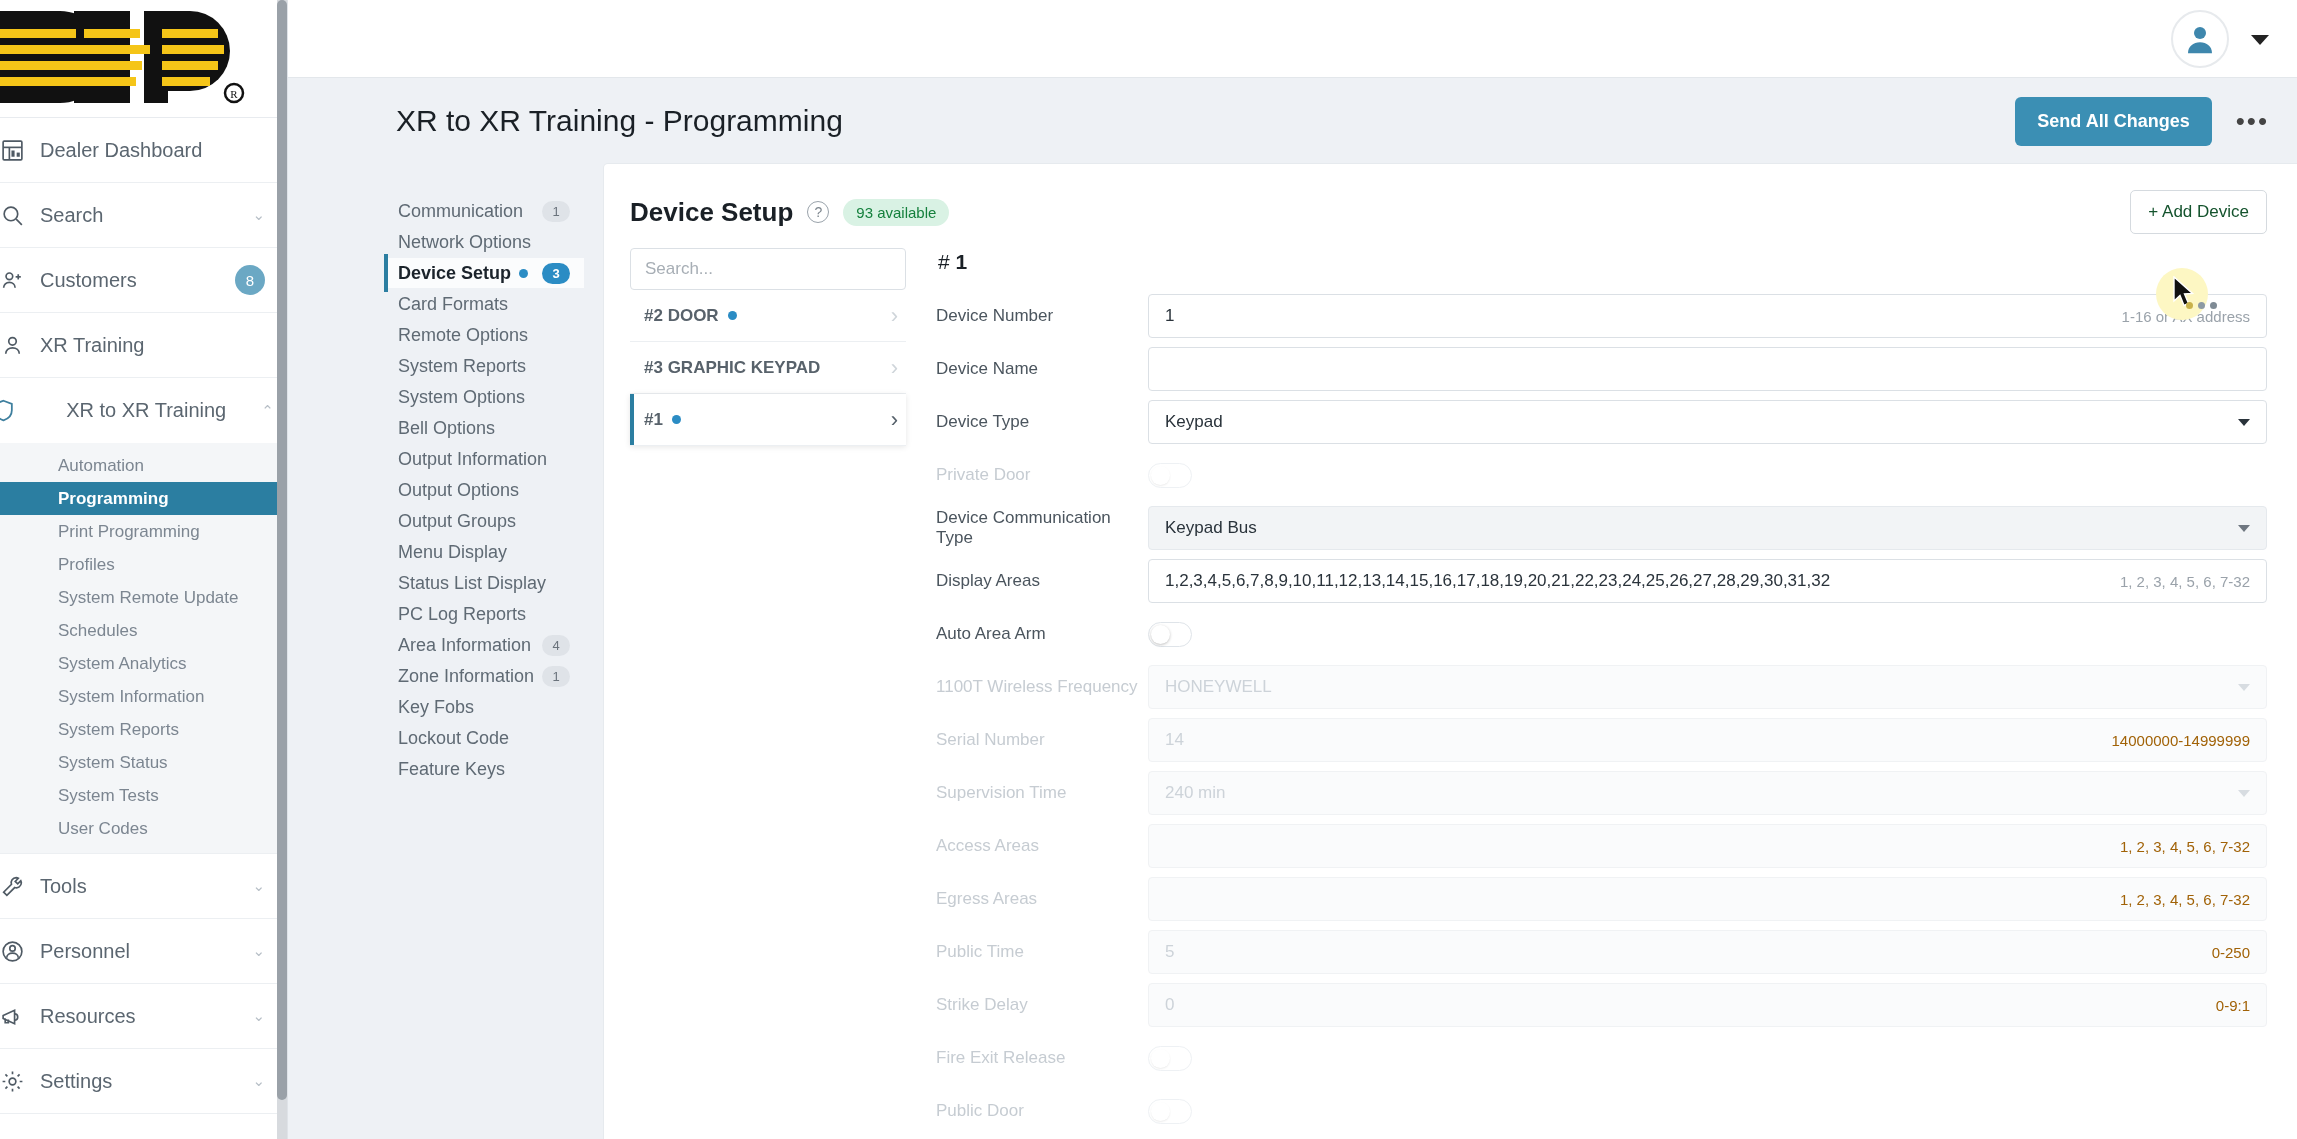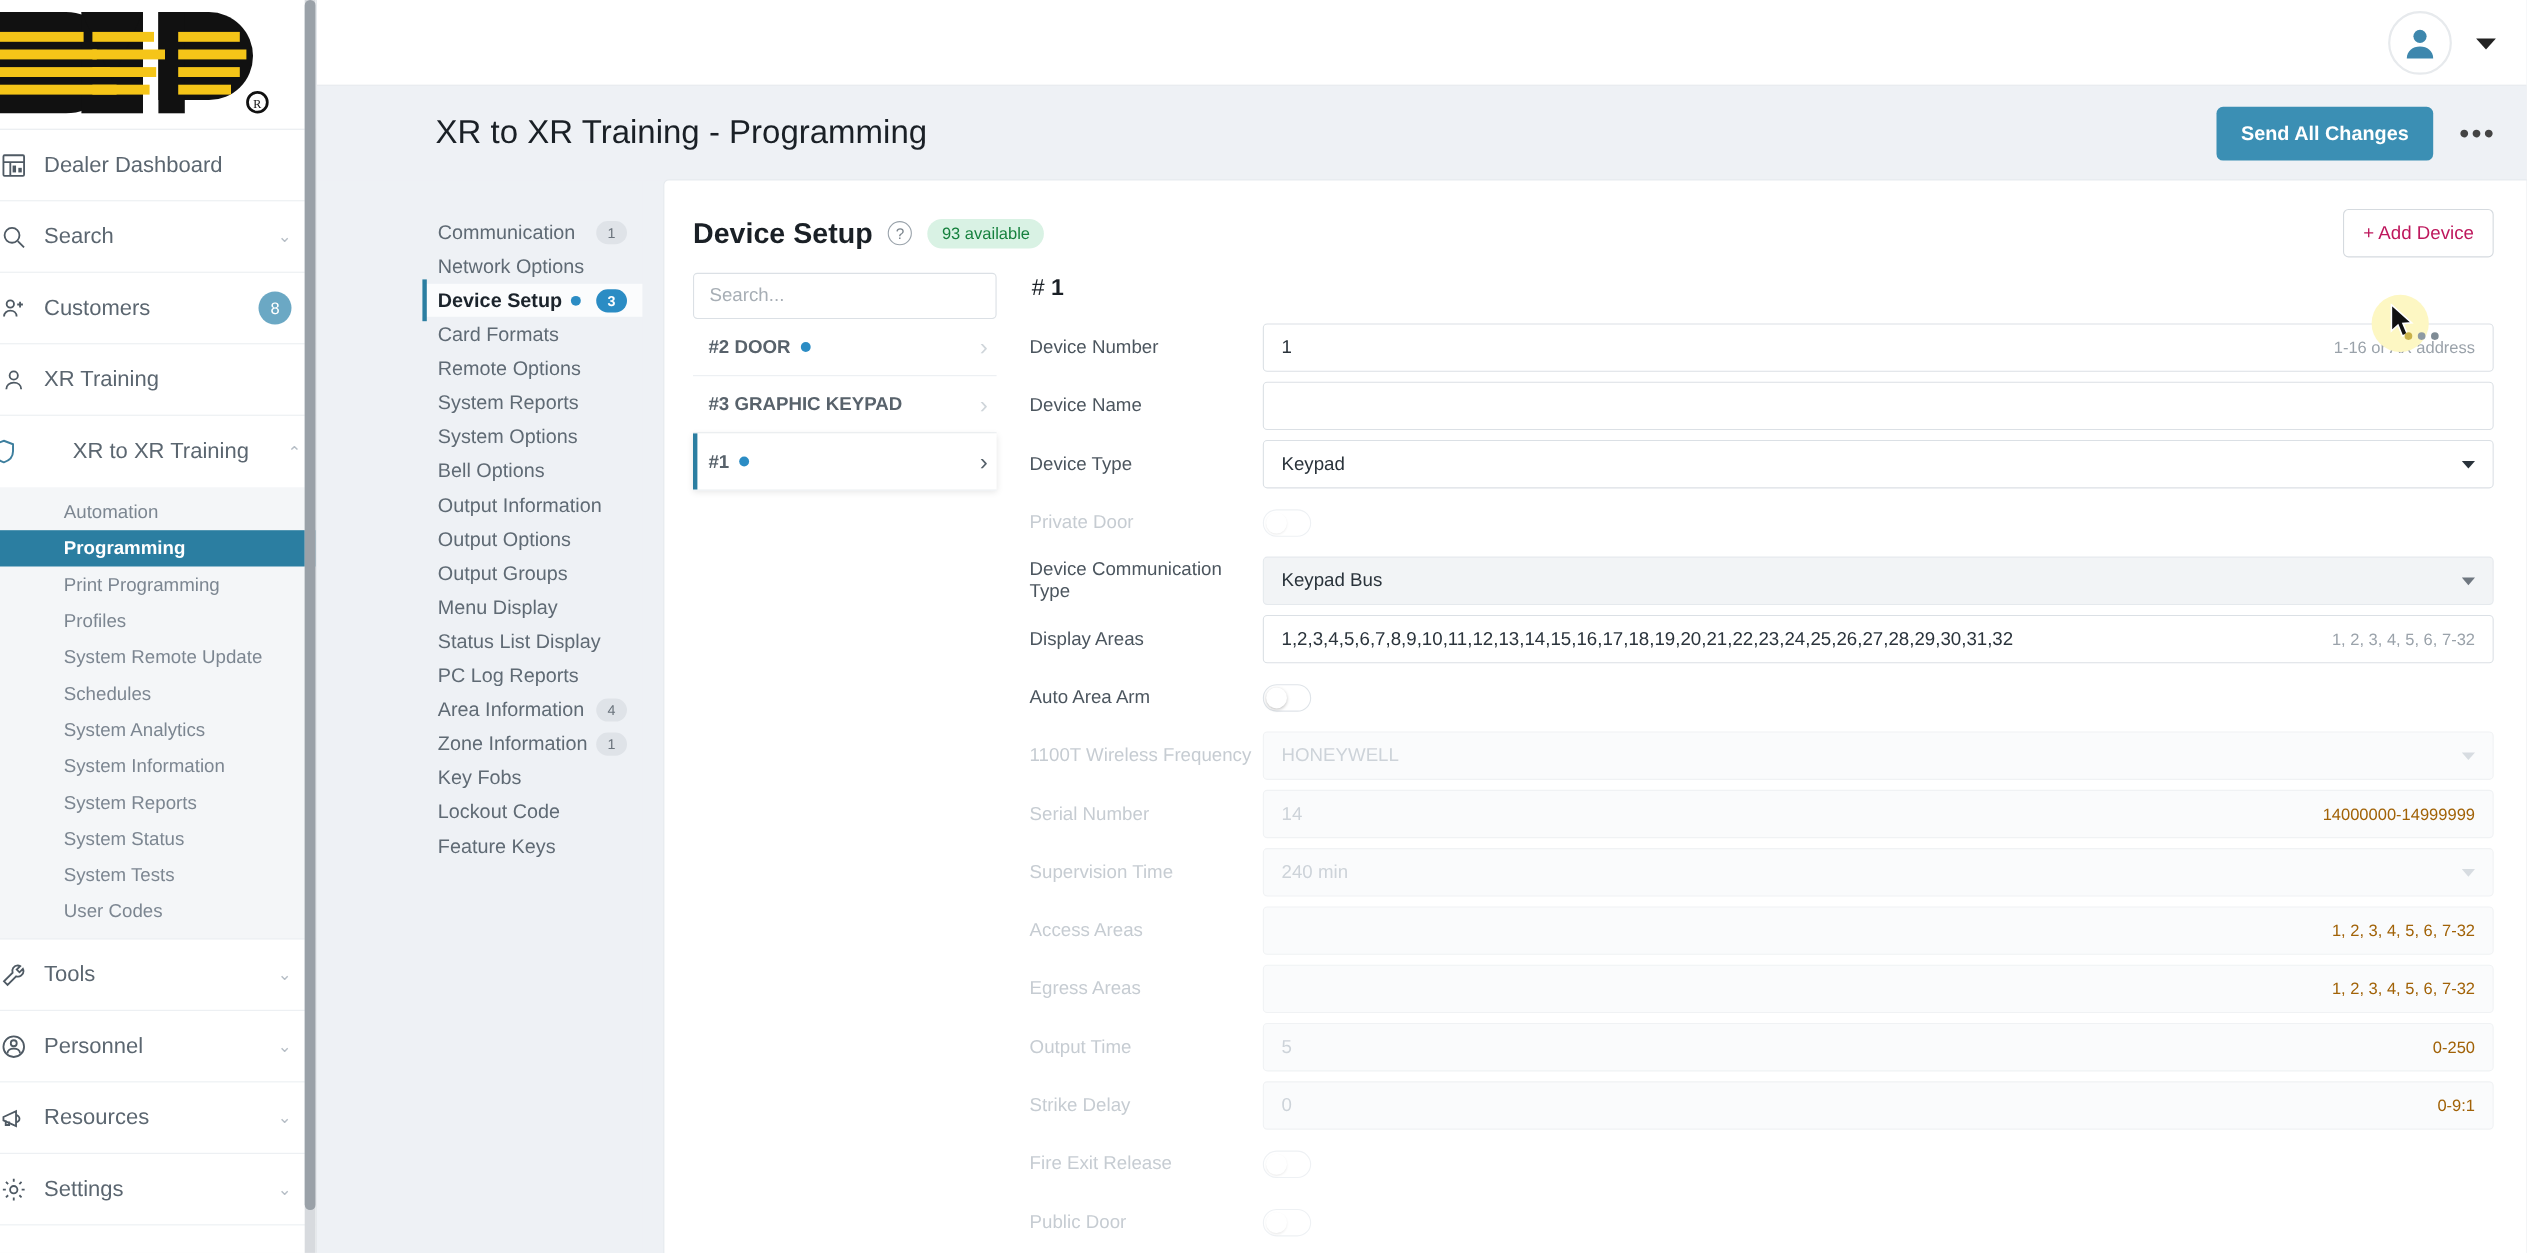--- a/index.html
+++ b/index.html
@@ -157,21 +157,21 @@
     width:22px;height:22px;border-radius:50%;border:1.5px solid #9aa3ab;
     color:#7d868e;font-size:14px;display:flex;align-items:center;justify-content:center;
     cursor:pointer;
   }
   .chip-green {
     background:#d9f2e4; color:#15803d; border-radius:999px;
     font-size:15px; padding:5px 13px;
   }
   .btn-outline {
     background:#fff; border:1px solid #d5dadf; border-radius:5px;
-    color:#be185d; font-size:17px; padding:11px 17px; cursor:pointer;
+    color:#14532d; font-size:17px; padding:11px 17px; cursor:pointer;
     font-family:"Liberation Sans", sans-serif;
   }
 
   .card-body { display:flex; margin-top:14px; }
 
   
   .devcol { width: 300px; min-width:300px; padding-right:24px; }
   .search-box {
     width:100%; height:42px; border:1px solid #dbe0e5; border-radius:4px;
     padding: 0 14px; font-size:17px; color:#333;
@@ -708,21 +708,21 @@
               <div class="flabel">Egress Areas</div>
               <div class="fctrl">
                 <div class="input ghost">
                   <span></span>
                   <span class="hint">1, 2, 3, 4, 5, 6, 7-32</span>
                 </div>
               </div>
             </div>
 
             <div class="frow disabled">
-              <div class="flabel">Output Time</div>
+              <div class="flabel">Public Time</div>
               <div class="fctrl">
                 <div class="input ghost">
                   <span>5</span>
                   <span class="hint">0-250</span>
                 </div>
               </div>
             </div>
 
             <div class="frow disabled">
               <div class="flabel">Strike Delay</div>

